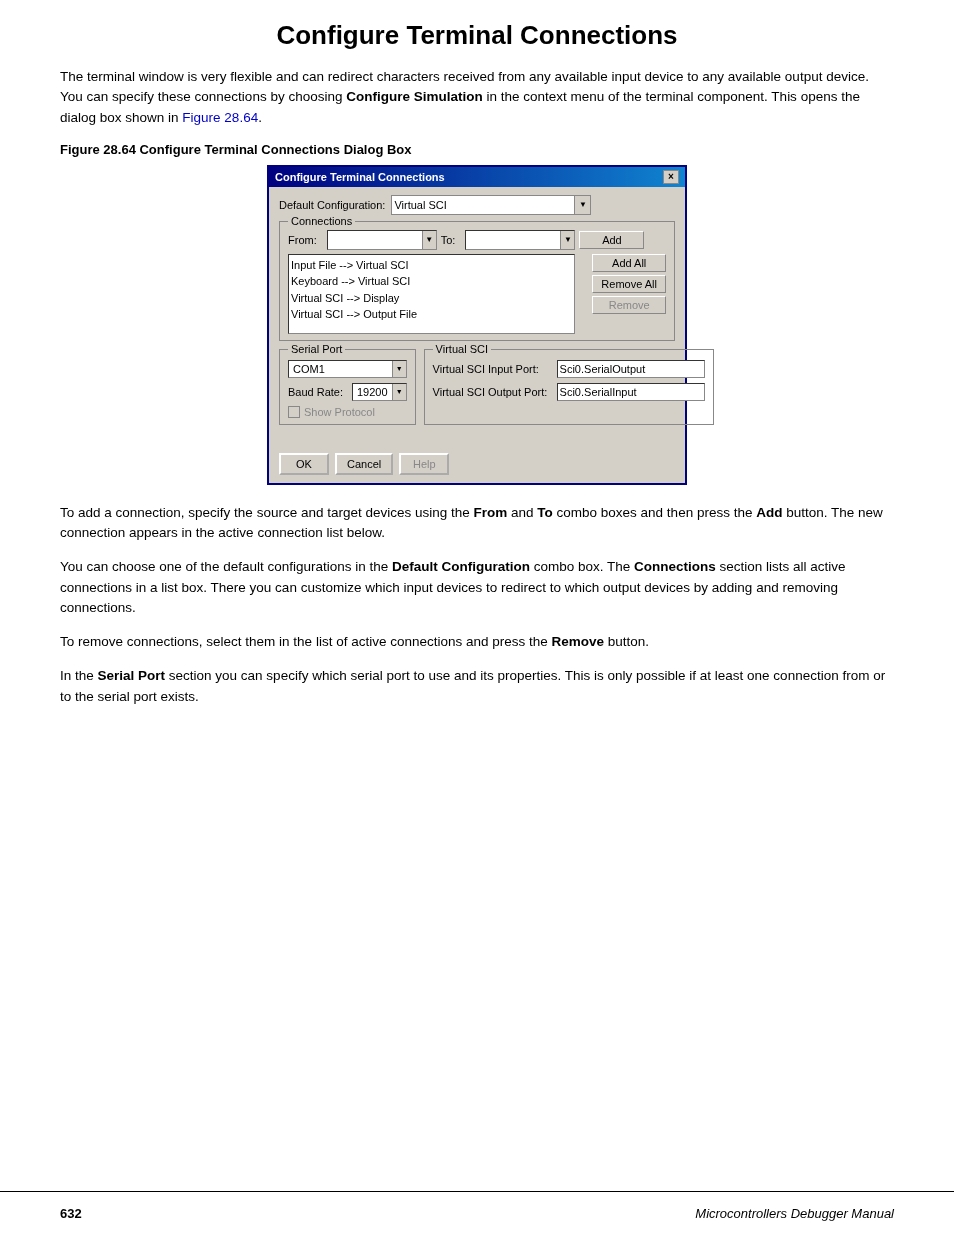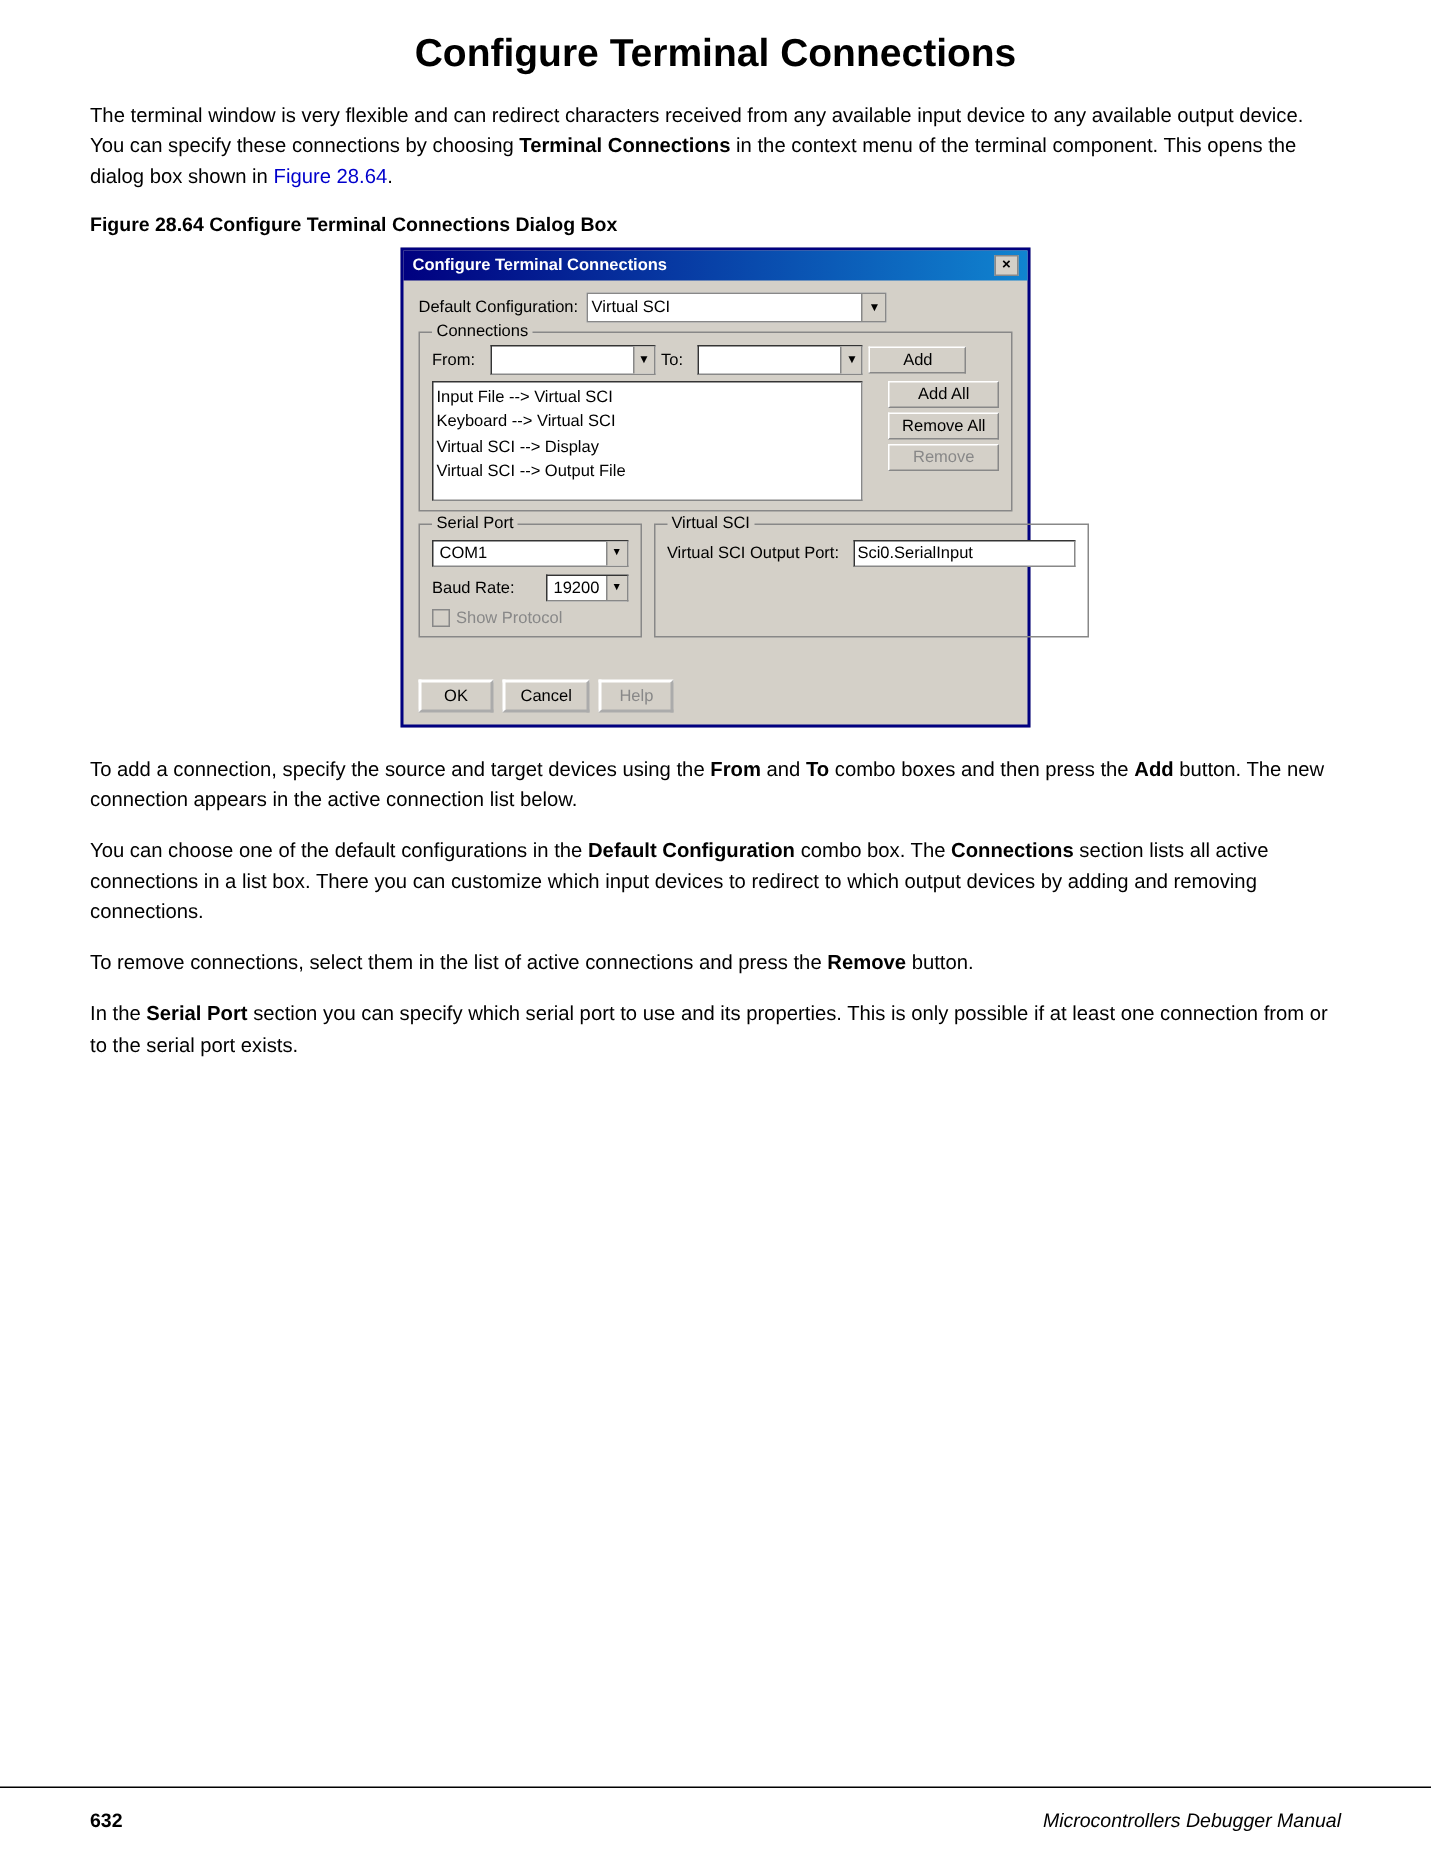--- a/index.html
+++ b/index.html
@@ -278,21 +278,21 @@
       font-size: 11px;
       padding: 1px 2px;
     }
     .sp-row {
       display: flex;
       align-items: center;
       margin-bottom: 5px;
     }
     .sp-label {
       font-size: 11px;
-      margin-right: 16px;
+      margin-right: 4px;
       min-width: 60px;
     }
     .sp-combo {
       flex: 1;
       background: white;
       border: 1px inset #888;
       height: 18px;
       font-size: 11px;
       padding: 0 2px;
       display: flex;
@@ -317,21 +317,21 @@
 <body>
 
 <div class="page">
 
 
   <div class="content">
 
     <div class="section-title">Configure Terminal Connections</div>
 
     <p class="body-text">
-      <span>The terminal window is very flexible and can redirect characters received from any available input device to any available output device. You can specify these connections by choosing </span><strong>Terminal Connections</strong><span> in the context menu of the terminal component. This opens the dialog box shown in </span><a href="#">Figure 28.64</a><span>.</span>
+      <span>The terminal window is very flexible and can redirect characters received from any available input device to any available output device. You can specify these connections by choosing </span><strong>Configure Simulation</strong><span> in the context menu of the terminal component. This opens the dialog box shown in </span><a href="#">Figure 28.64</a><span>.</span>
     </p>
 
     <div class="figure-caption">Figure 28.64  Configure Terminal Connections Dialog Box</div>
 
     <div class="dialog-wrapper">
       <div class="dialog">
 
         <div class="dialog-titlebar">
           <span>Configure Terminal Connections</span>
           <div class="dialog-close-btn">×</div>
@@ -401,20 +401,24 @@
                   <div class="checkbox"></div>
                   <span>Show Protocol</span>
                 </div>
               </div>
             </div>
 
             <div class="groupbox virtual-sci-group">
               <span class="groupbox-legend">Virtual SCI</span>
               <div style="margin-top: 6px;">
                 <div class="vci-row">
+                  <span class="vci-label">Virtual SCI Input Port:</span>
+                  <input class="vci-input" type="text" value="Sci0.SerialOutput" style="">
+                </div>
+                <div class="vci-row">
                   <span class="vci-label">Virtual SCI Output Port:</span>
                   <input class="vci-input" type="text" value="Sci0.SerialInput" style="">
                 </div>
               </div>
             </div>
           </div>
         </div>
 
         <div class="dialog-footer">
           <button class="footer-btn">OK</button>

